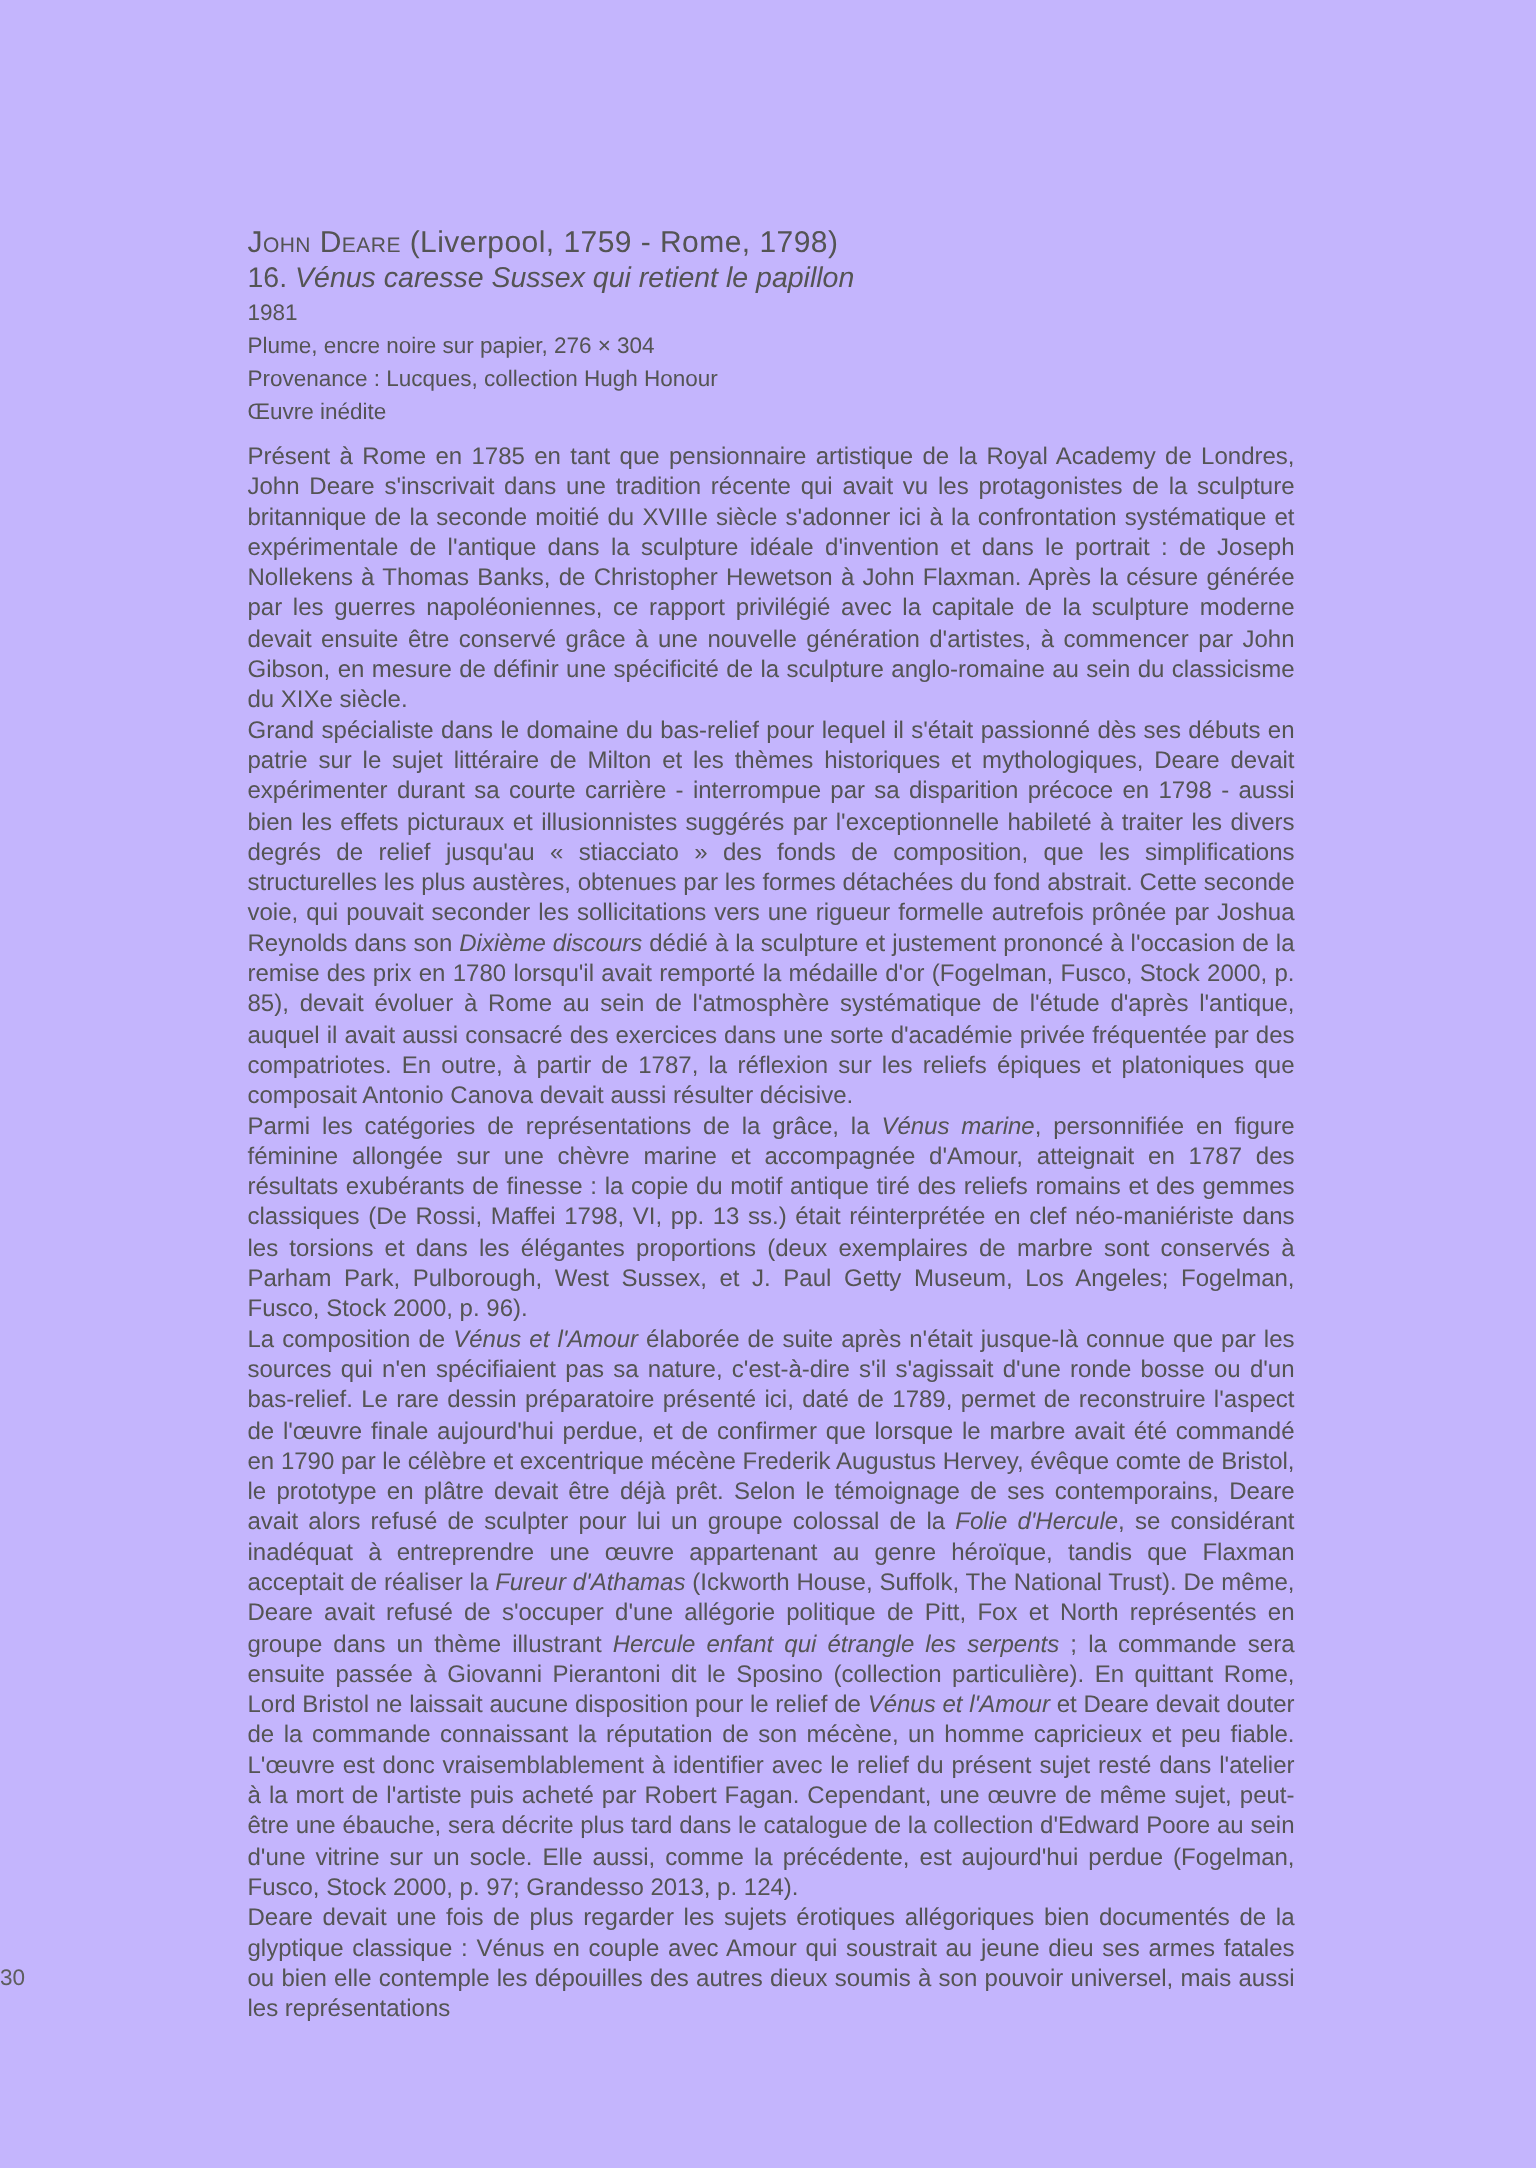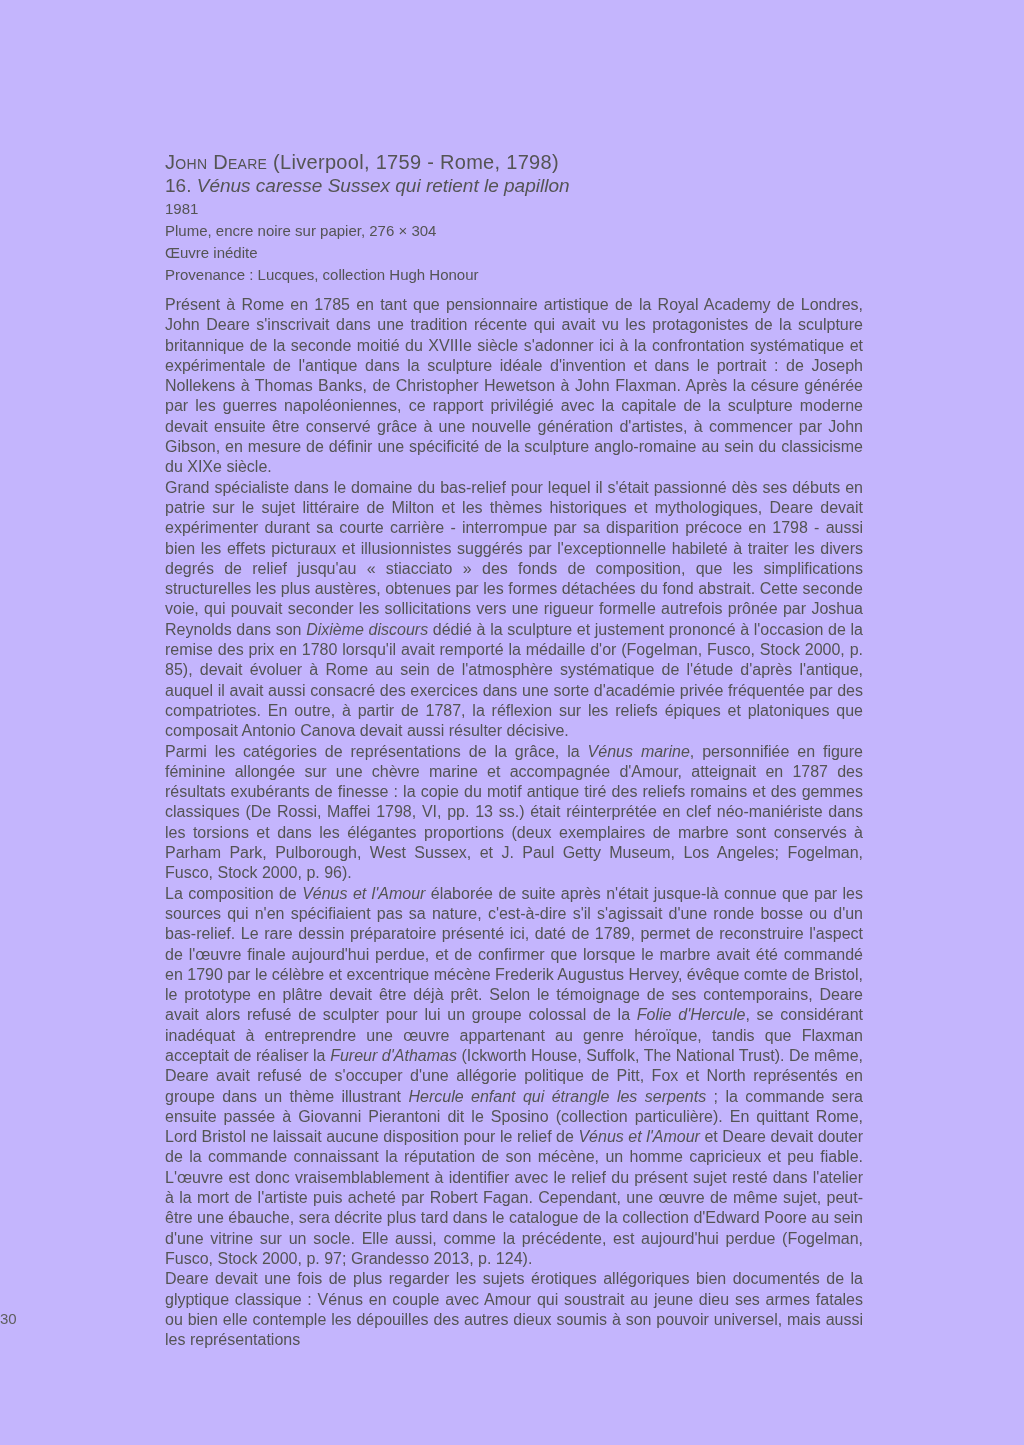--- a/index.html
+++ b/index.html
@@ -61,22 +61,22 @@
     <div class="artist-line">
       <span class="artist-name">John Deare</span><span> (Liverpool, 1759 - Rome, 1798)</span>
     </div>
 
     <div class="title-line">
       <span>16. </span><em>Vénus caresse Sussex qui retient le papillon</em>
     </div>
 
     <div class="meta-line">1981</div>
     <div class="meta-line">Plume, encre noire sur papier, 276 × 304</div>
+    <div class="meta-line">Provenance : Lucques, collection Hugh Honour</div>
     <div class="meta-line">Œuvre inédite</div>
-    <div class="meta-line">Provenance : Lucques, collection Hugh Honour</div>
 
     <div class="body-text">
       <p><span>Présent à Rome en 1785 en tant que pensionnaire artistique de la Royal Academy de Londres, John Deare s'inscrivait dans une tradition récente qui avait vu les protagonistes de la sculpture britannique de la seconde moitié du XVIIIe siècle s'adonner ici à la confrontation systématique et expérimentale de l'antique dans la sculpture idéale d'invention et dans le portrait : de Joseph Nollekens à Thomas Banks, de Christopher Hewetson à John Flaxman. Après la césure générée par les guerres napoléoniennes, ce rapport privilégié avec la capitale de la sculpture moderne devait ensuite être conservé grâce à une nouvelle génération d'artistes, à commencer par John Gibson, en mesure de définir une spécificité de la sculpture anglo-romaine au sein du classicisme du XIXe siècle.</span></p>
       <p><span>Grand spécialiste dans le domaine du bas-relief pour lequel il s'était passionné dès ses débuts en patrie sur le sujet littéraire de Milton et les thèmes historiques et mythologiques, Deare devait expérimenter durant sa courte carrière - interrompue par sa disparition précoce en 1798 - aussi bien les effets picturaux et illusionnistes suggérés par l'exceptionnelle habileté à traiter les divers degrés de relief jusqu'au « stiacciato » des fonds de composition, que les simplifications structurelles les plus austères, obtenues par les formes détachées du fond abstrait. Cette seconde voie, qui pouvait seconder les sollicitations vers une rigueur formelle autrefois prônée par Joshua Reynolds dans son </span><em>Dixième discours</em><span> dédié à la sculpture et justement prononcé à l'occasion de la remise des prix en 1780 lorsqu'il avait remporté la médaille d'or (Fogelman, Fusco, Stock 2000, p. 85), devait évoluer à Rome au sein de l'atmosphère systématique de l'étude d'après l'antique, auquel il avait aussi consacré des exercices dans une sorte d'académie privée fréquentée par des compatriotes. En outre, à partir de 1787, la réflexion sur les reliefs épiques et platoniques que composait Antonio Canova devait aussi résulter décisive.</span></p>
       <p><span>Parmi les catégories de représentations de la grâce, la </span><em>Vénus marine</em><span>, personnifiée en figure féminine allongée sur une chèvre marine et accompagnée d'Amour, atteignait en 1787 des résultats exubérants de finesse : la copie du motif antique tiré des reliefs romains et des gemmes classiques (De Rossi, Maffei 1798, VI, pp. 13 ss.) était réinterprétée en clef néo-maniériste dans les torsions et dans les élégantes proportions (deux exemplaires de marbre sont conservés à Parham Park, Pulborough, West Sussex, et J. Paul Getty Museum, Los Angeles; Fogelman, Fusco, Stock 2000, p. 96).</span></p>
       <p><span>La composition de </span><em>Vénus et l'Amour</em><span> élaborée de suite après n'était jusque-là connue que par les sources qui n'en spécifiaient pas sa nature, c'est-à-dire s'il s'agissait d'une ronde bosse ou d'un bas-relief. Le rare dessin préparatoire présenté ici, daté de 1789, permet de reconstruire l'aspect de l'œuvre finale aujourd'hui perdue, et de confirmer que lorsque le marbre avait été commandé en 1790 par le célèbre et excentrique mécène Frederik Augustus Hervey, évêque comte de Bristol, le prototype en plâtre devait être déjà prêt. Selon le témoignage de ses contemporains, Deare avait alors refusé de sculpter pour lui un groupe colossal de la </span><em>Folie d'Hercule</em><span>, se considérant inadéquat à entreprendre une œuvre appartenant au genre héroïque, tandis que Flaxman acceptait de réaliser la </span><em>Fureur d'Athamas</em><span> (Ickworth House, Suffolk, The National Trust). De même, Deare avait refusé de s'occuper d'une allégorie politique de Pitt, Fox et North représentés en groupe dans un thème illustrant </span><em>Hercule enfant qui étrangle les serpents</em><span> ; la commande sera ensuite passée à Giovanni Pierantoni dit le Sposino (collection particulière). En quittant Rome, Lord Bristol ne laissait aucune disposition pour le relief de </span><em>Vénus et l'Amour</em><span> et Deare devait douter de la commande connaissant la réputation de son mécène, un homme capricieux et peu fiable. L'œuvre est donc vraisemblablement à identifier avec le relief du présent sujet resté dans l'atelier à la mort de l'artiste puis acheté par Robert Fagan. Cependant, une œuvre de même sujet, peut-être une ébauche, sera décrite plus tard dans le catalogue de la collection d'Edward Poore au sein d'une vitrine sur un socle. Elle aussi, comme la précédente, est aujourd'hui perdue (Fogelman, Fusco, Stock 2000, p. 97; Grandesso 2013, p. 124).</span></p>
       <p><span>Deare devait une fois de plus regarder les sujets érotiques allégoriques bien documentés de la glyptique classique : Vénus en couple avec Amour qui soustrait au jeune dieu ses armes fatales ou bien elle contemple les dépouilles des autres dieux soumis à son pouvoir universel, mais aussi les représentations</span></p>
     </div>
   </div>
 

